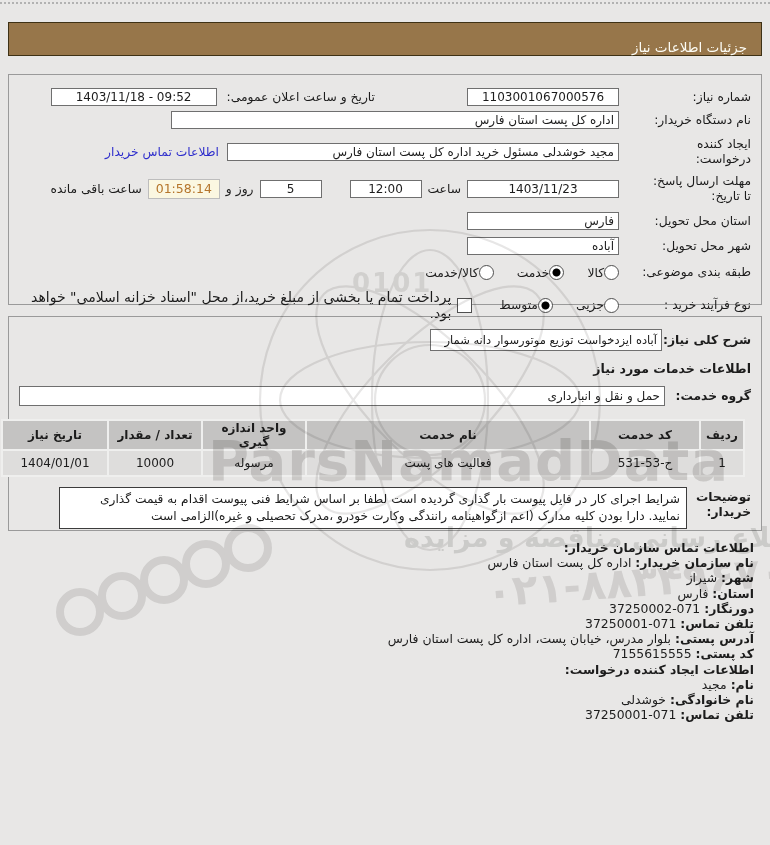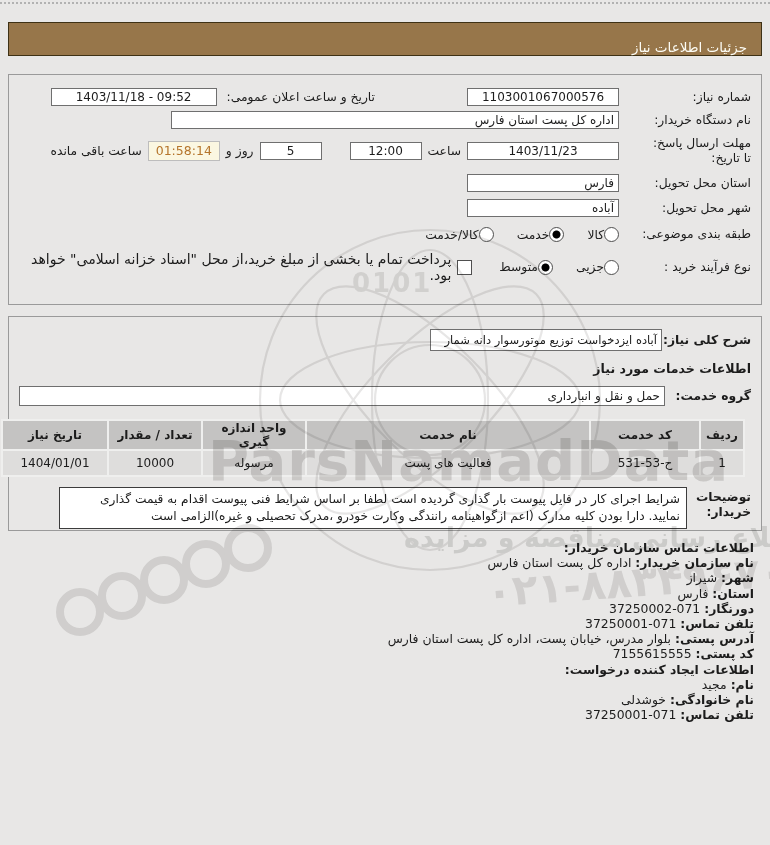--- a/index.html
+++ b/index.html
@@ -68,20 +68,26 @@
     <div class="inp center" style="width:152px" dir="ltr">1103001067000576</div>
     <span class="lbl" style="margin-right:92px">تاریخ و ساعت اعلان عمومی:</span>
     <div class="inp center" style="width:166px;margin-right:10px" dir="ltr">1403/11/18 - 09:52</div>
   </div>
 
   <div class="row" style="margin-top:5px">
     <span class="lbl w132">نام دستگاه خریدار:</span>
     <div class="inp" style="width:448px">اداره کل پست استان فارس</div>
   </div>
 
+  <div class="row" style="margin-top:8px">
+    <span class="lbl w132">ایجاد کننده
+درخواست:</span>
+    <div class="inp" style="width:392px">مجید خوشدلی مسئول خرید اداره کل پست استان فارس</div>
+    <span class="link mr8">اطلاعات تماس خریدار</span>
+  </div>
 
   <div class="row" style="margin-top:7px">
     <span class="lbl w132">مهلت ارسال پاسخ:
 تا تاریخ:</span>
     <div class="inp center" style="width:152px" dir="ltr">1403/11/23</div>
     <span class="mr6">ساعت</span>
     <div class="inp center mr6" style="width:72px" dir="ltr">12:00</div>
     <div class="inp center mr28" style="width:62px">5</div>
     <span class="mr6">روز و</span>
     <span class="timer mr6" dir="ltr">01:58:14</span>

